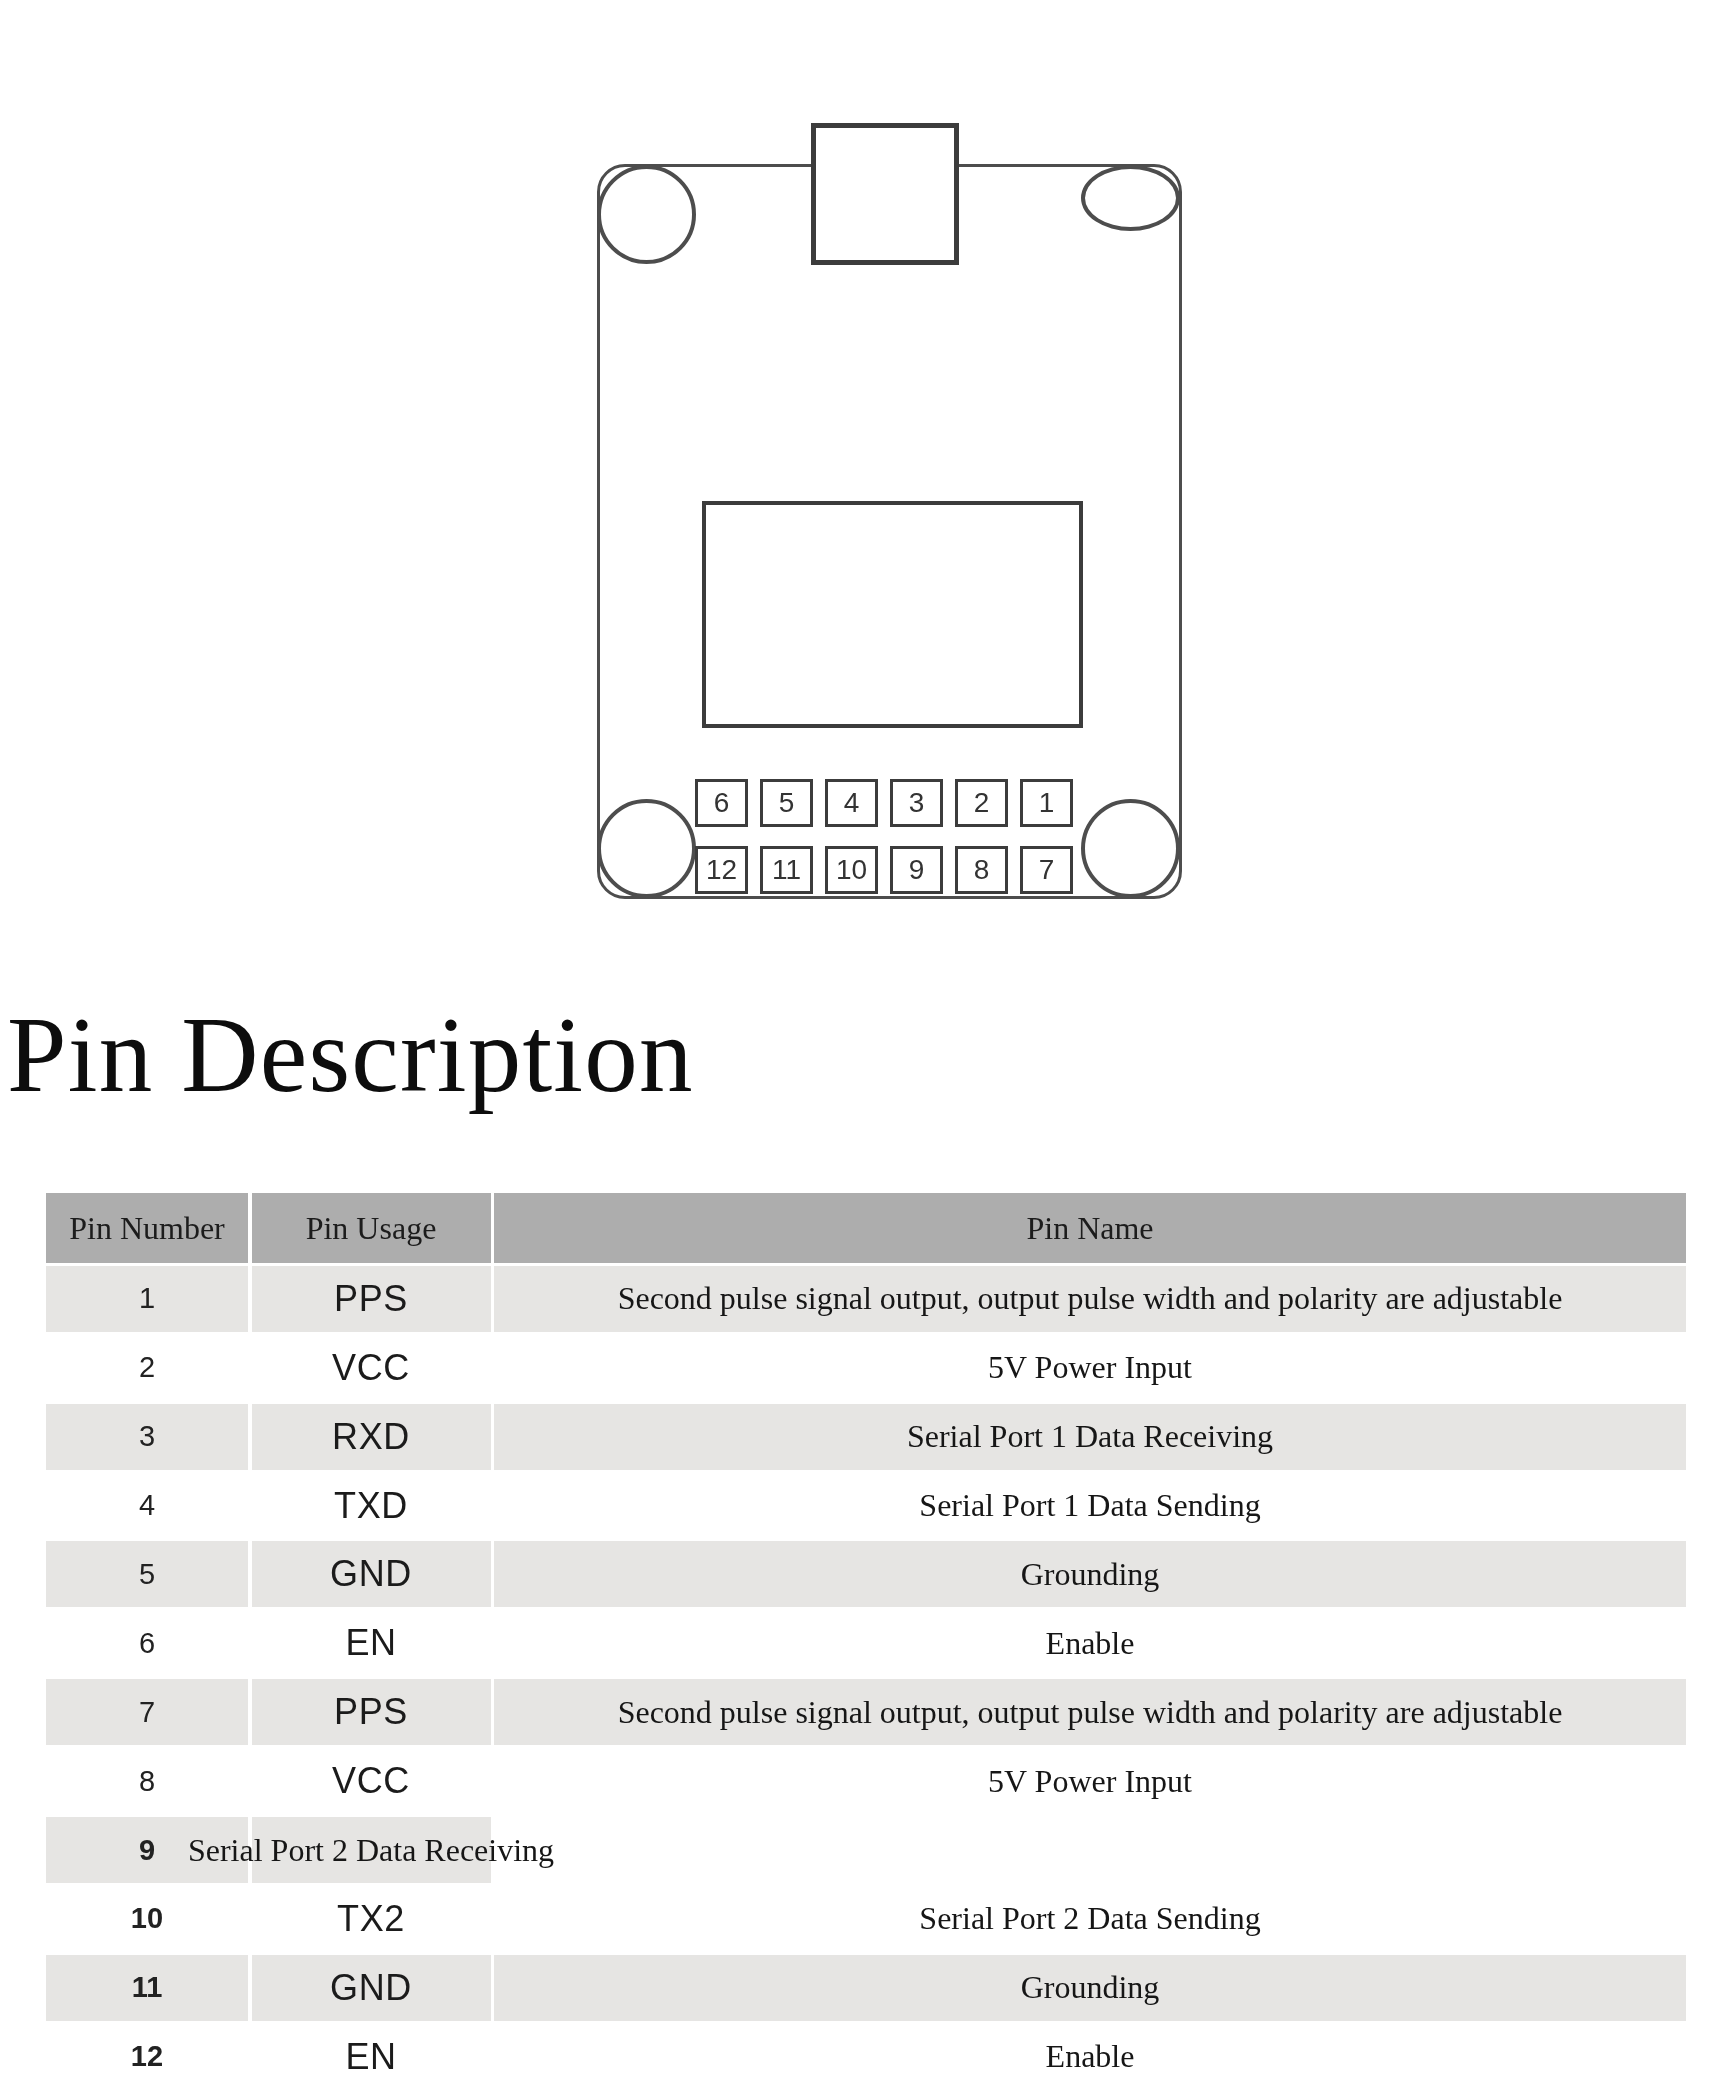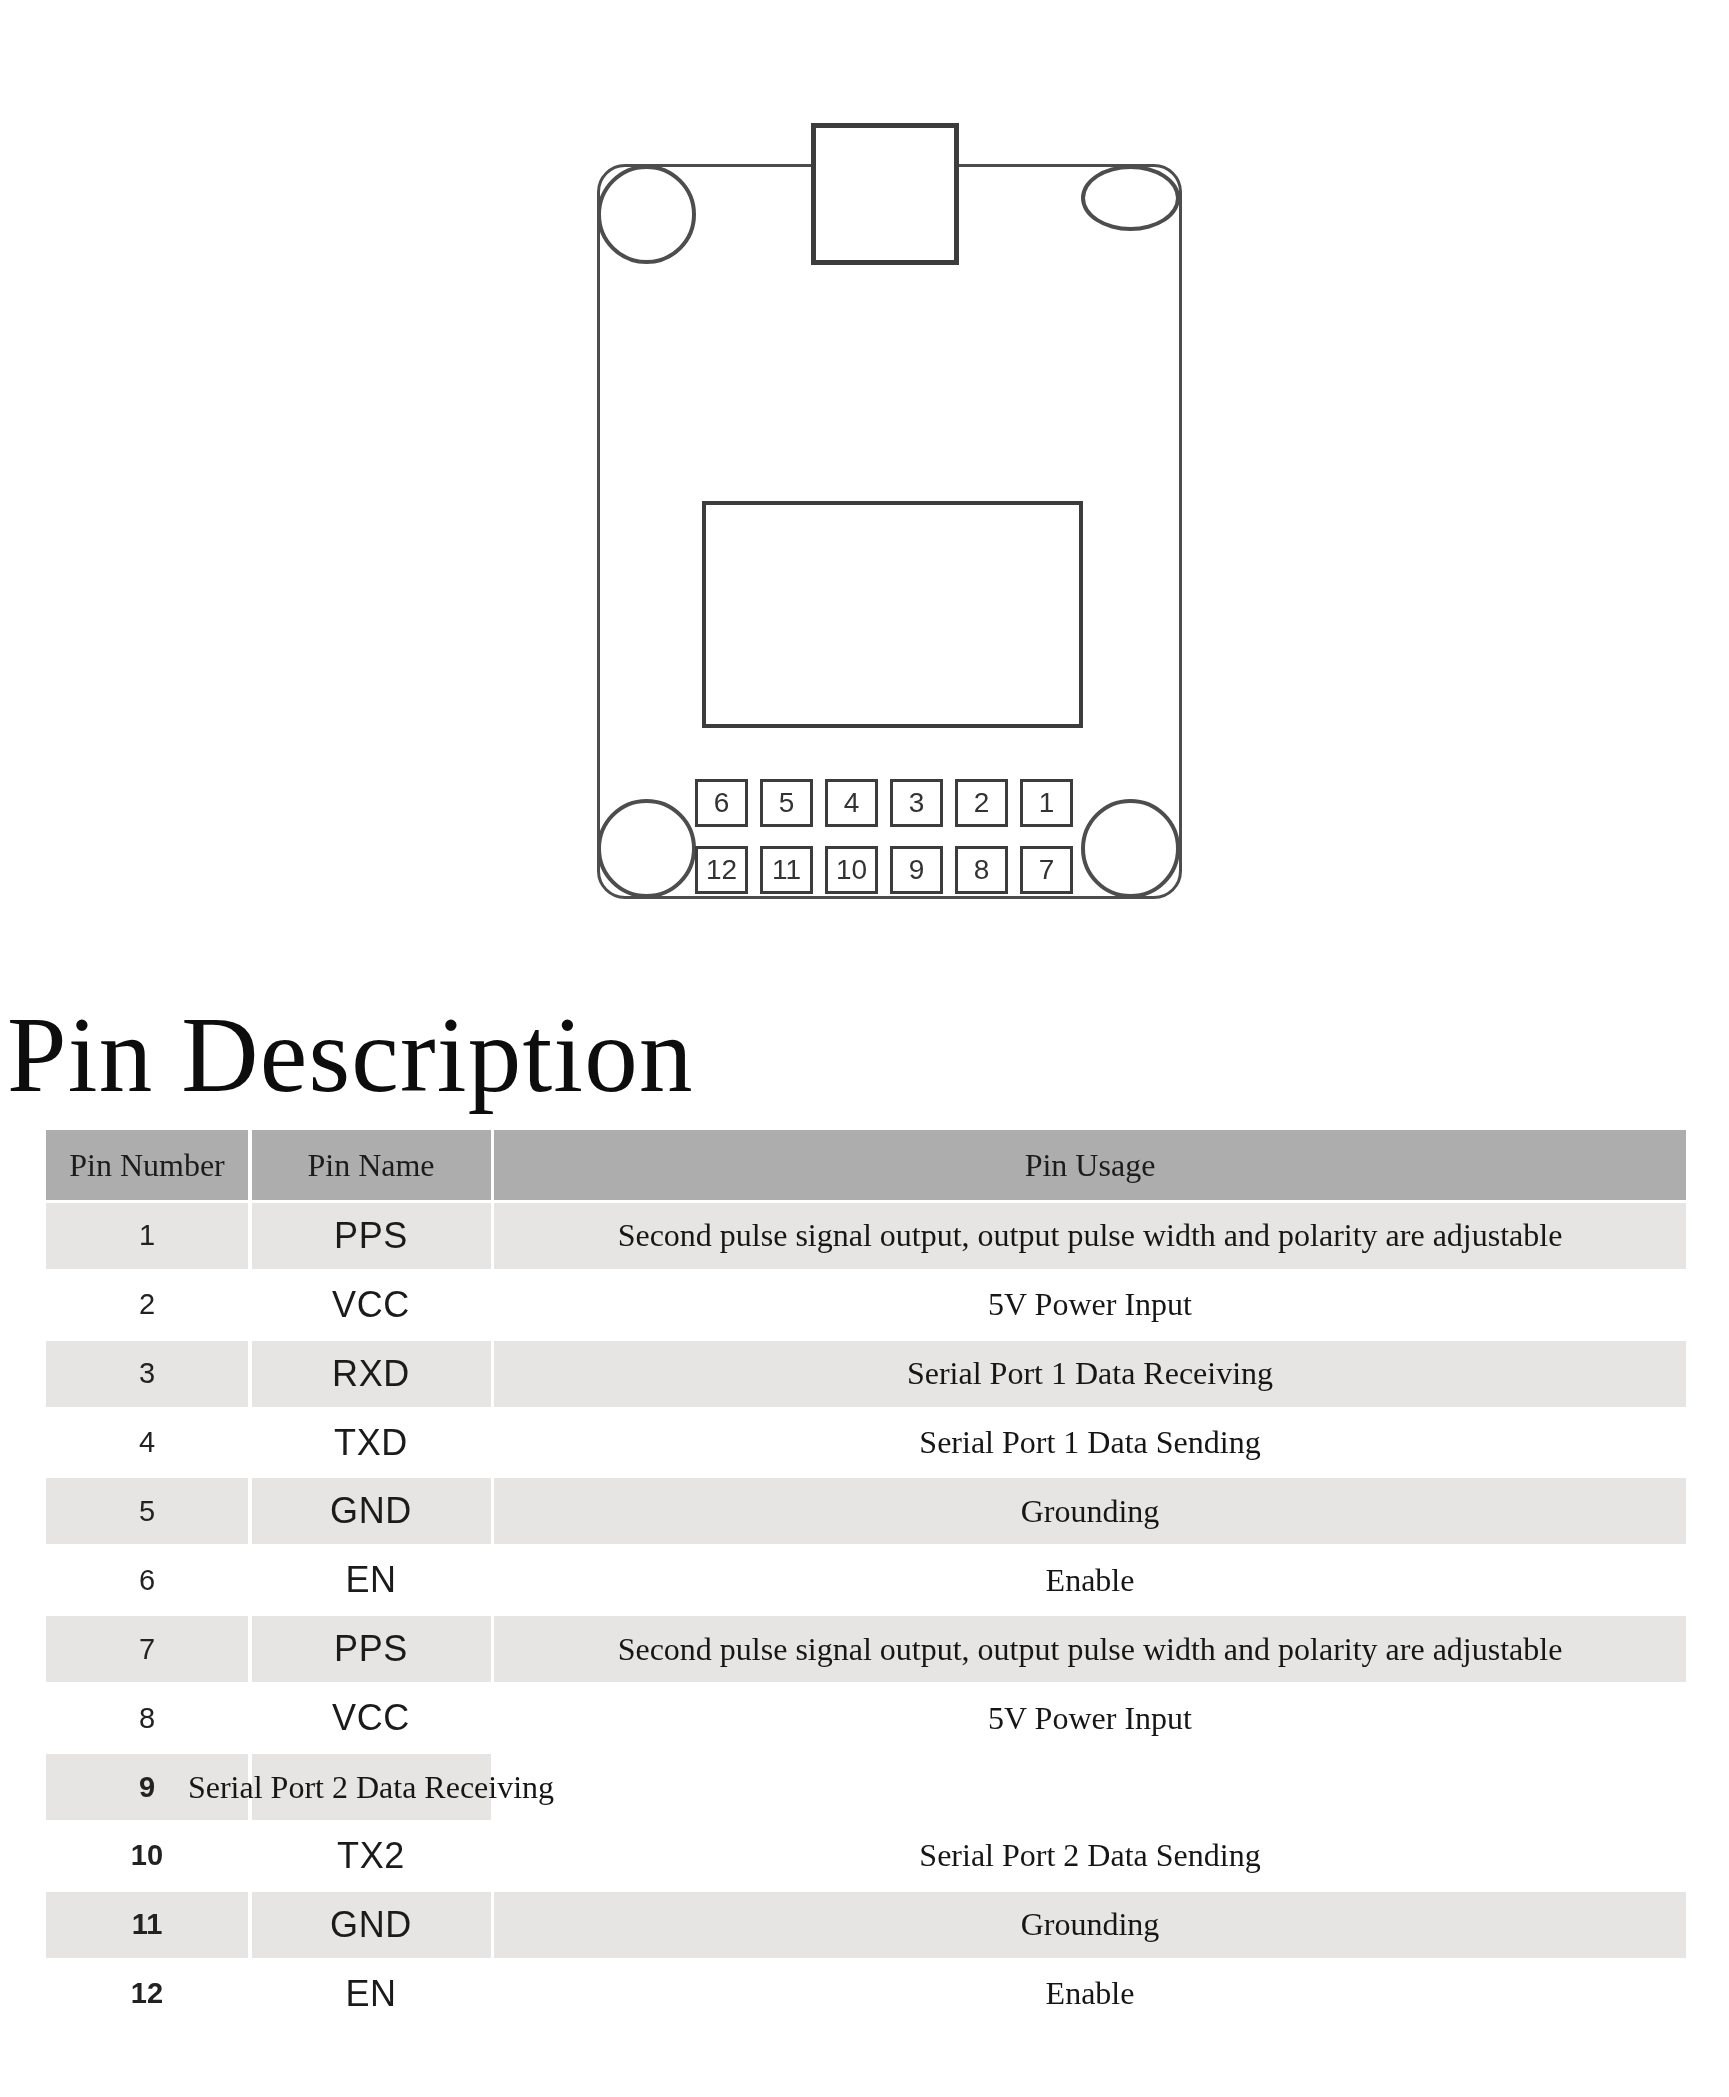--- a/index.html
+++ b/index.html
@@ -48,21 +48,21 @@
   .title{
     position:absolute;left:0;top:987px;width:1730px;margin:7px;
     text-align:left;
     font-family:"Liberation Serif","DejaVu Serif",serif;
     font-weight:400;font-size:107px;line-height:1.15;color:#0d0d0d;
     letter-spacing:1.2px;
   }
 
   
   .pin-table{
-    position:absolute;left:46px;top:1130px;width:1640px;
+    position:absolute;left:46px;top:1193px;width:1640px;
     display:flex;flex-direction:column;gap:2.9px;
   }
   .tr{
     display:grid;grid-template-columns:202px 239px 1fr;column-gap:3.5px;
     height:66px;
   }
   .tr.thead{height:70px;}
   .td{display:flex;align-items:center;justify-content:center;box-sizing:border-box;}
   .tr.thead .td{background:#adadad;}
   .tr.gray .td{background:#e6e5e3;}
@@ -143,24 +143,24 @@
 
   <h1 class="title">Pin Description</h1>
 
   <div class="pin-table">
 
     <div class="tr thead">
       <div class="td">
           <span class="th-text">Pin Number</span>
         </div>
       <div class="td">
+          <span class="th-text">Pin Usage</span>
+        </div>
+      <div class="td">
           <span class="th-text">Pin Name</span>
-        </div>
-      <div class="td">
-          <span class="th-text">Pin Usage</span>
         </div>
     </div>
 
     <div class="tr gray">
       <div class="td">
           <span class="num">1</span>
         </div>
       <div class="td">
           <span class="pname">PPS</span>
         </div>

